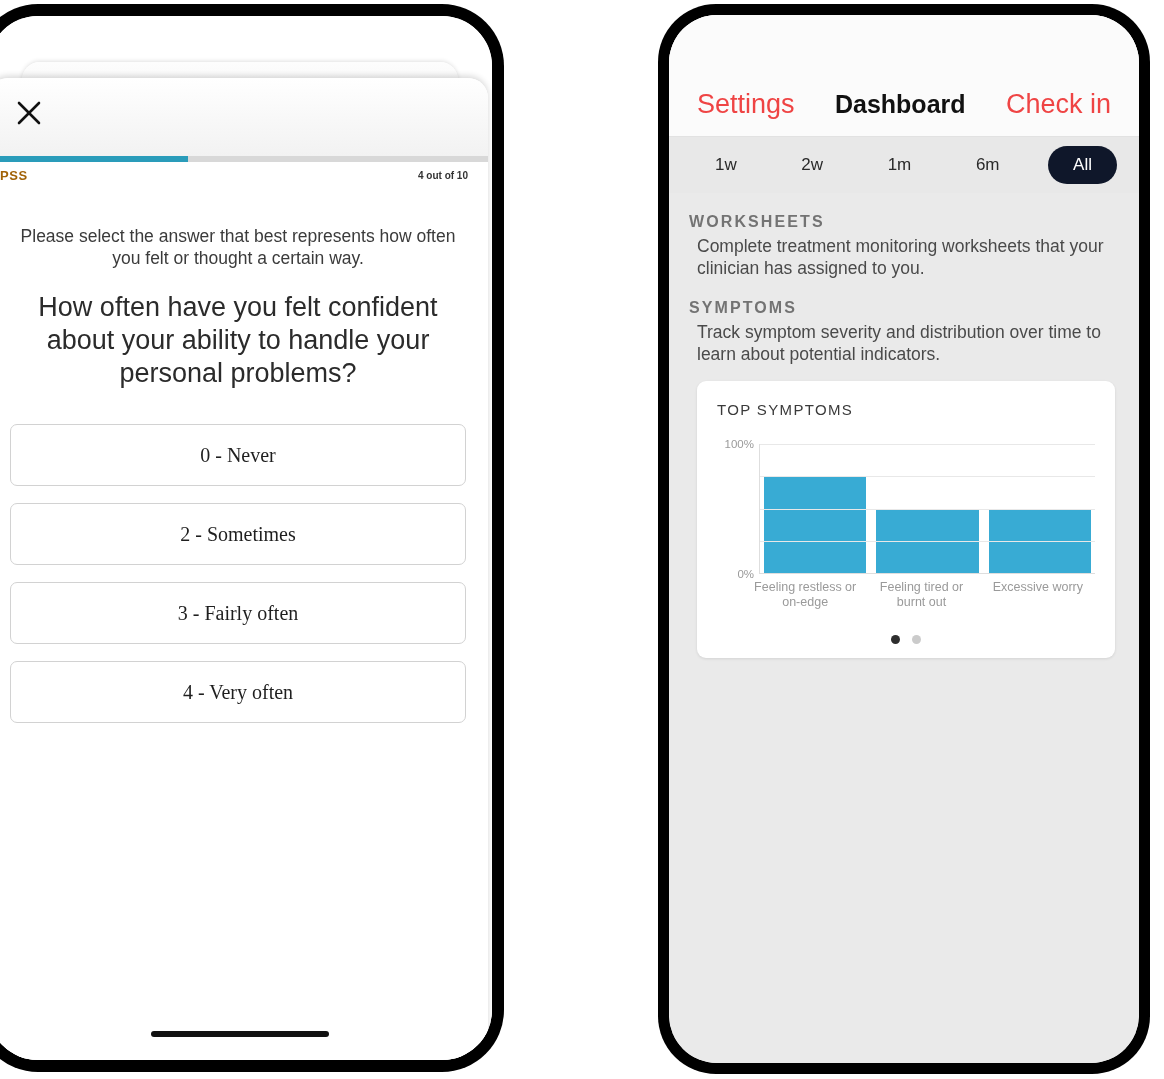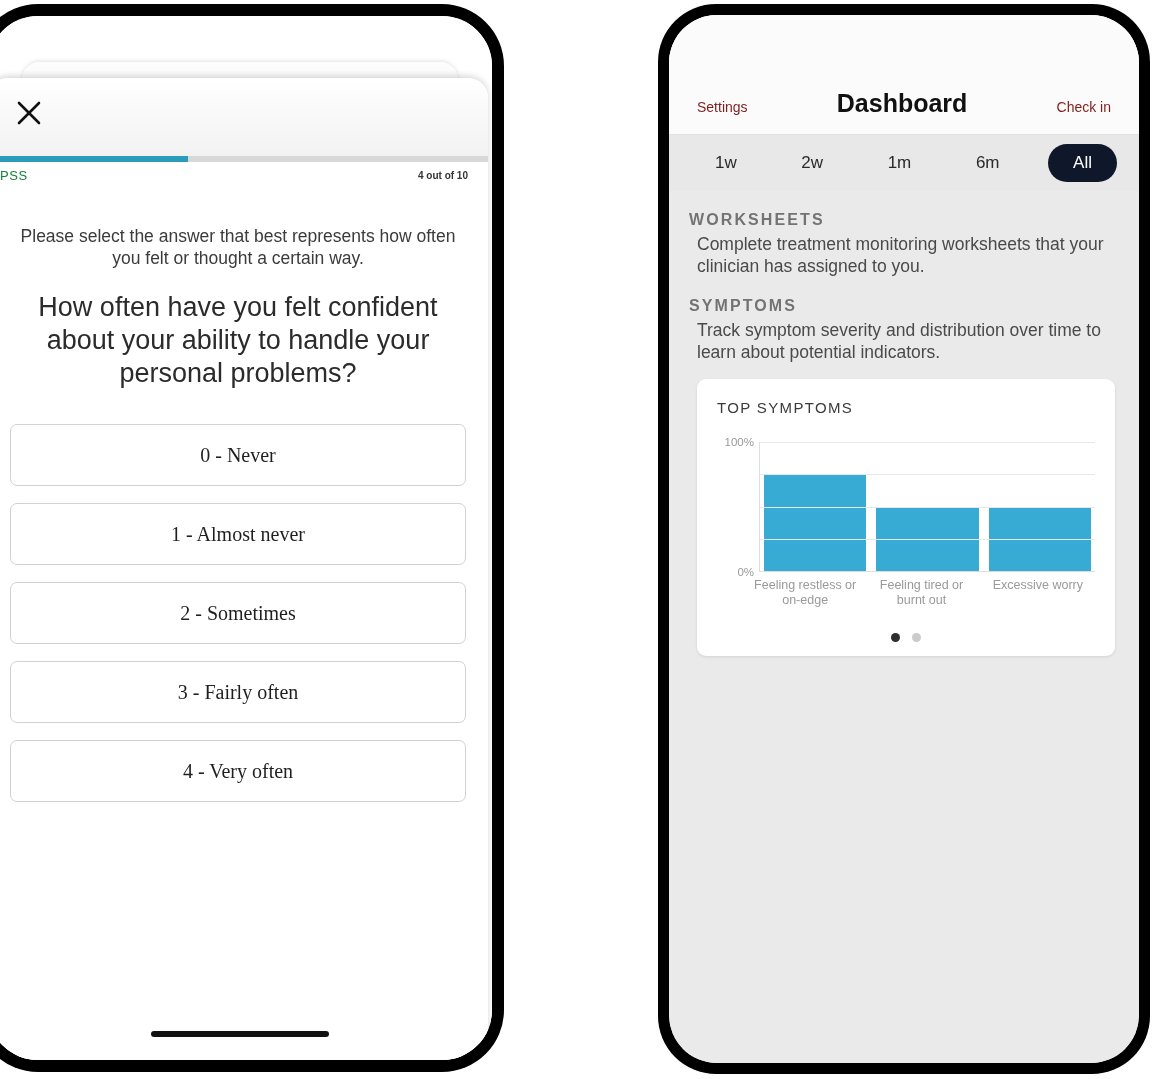--- a/index.html
+++ b/index.html
@@ -71,21 +71,21 @@
   }
   .progress-fill {
     position: absolute; left: 0; top: 0; height: 100%;
     background: #2a9cba;
   }
   .l-meta {
     display: flex; justify-content: space-between; align-items: center;
     padding: 6px 12px 0 12px;
   }
   .l-meta .pss {
-    font-size: 13px; font-weight: normal; letter-spacing: 0.6px; color: #15803d;
+    font-size: 13px; font-weight: bold; letter-spacing: 0.6px; color: #a16207;
   }
   .l-meta .count {
     font-size: 10px; font-weight: bold; color: #333; padding-right: 8px;
   }
 
   .l-instruction {
     text-align: center;
     font-size: 17.5px;
     line-height: 1.27;
     color: #3b3b3b;
@@ -123,21 +123,21 @@
   .r-root { position: relative; width: 100%; height: 100%; background: #eaeaea;
             display: flex; flex-direction: column; }
   .r-navbar {
     background: #fbfbfb;
     padding-top: 74px;
     padding-bottom: 16px;
     display: flex; align-items: baseline; justify-content: space-between;
     padding-left: 28px; padding-right: 28px;
     border-bottom: 1px solid #e2e2e2;
   }
-  .nav-side { font-size: 14px; color: #7f1d1d; cursor: pointer; white-space: nowrap; }
+  .nav-side { font-size: 27px; color: #ef4444; cursor: pointer; white-space: nowrap; }
   .nav-title { font-size: 25px; font-weight: bold; color: #111; }
 
   .r-filters {
     background: #e8e8e8;
     display: flex; align-items: center; justify-content: space-between;
     padding: 9px 22px 9px 30px;
   }
   .filter-pill {
     font-size: 17px; color: #2a2a2a;
     padding: 9px 16px; border-radius: 20px;
@@ -234,21 +234,20 @@
             <span class="pss">PSS</span>
             <span class="count">4 out of 10</span>
           </div>
 
           <div class="l-instruction">Please select the answer that best represents how often you felt or thought a certain way.</div>
 
           <div class="l-question">How often have you felt confident about your ability to handle your personal problems?</div>
 
           <div class="options" id="optionsList">
               <div class="option">0 - Never</div>
-              <div class="option">1 - Almost never</div>
               <div class="option">2 - Sometimes</div>
               <div class="option">3 - Fairly often</div>
               <div class="option">4 - Very often</div>
             </div>
         </div>
 
         <div class="home-indicator"></div>
       </div>
     </div>
   </div>

